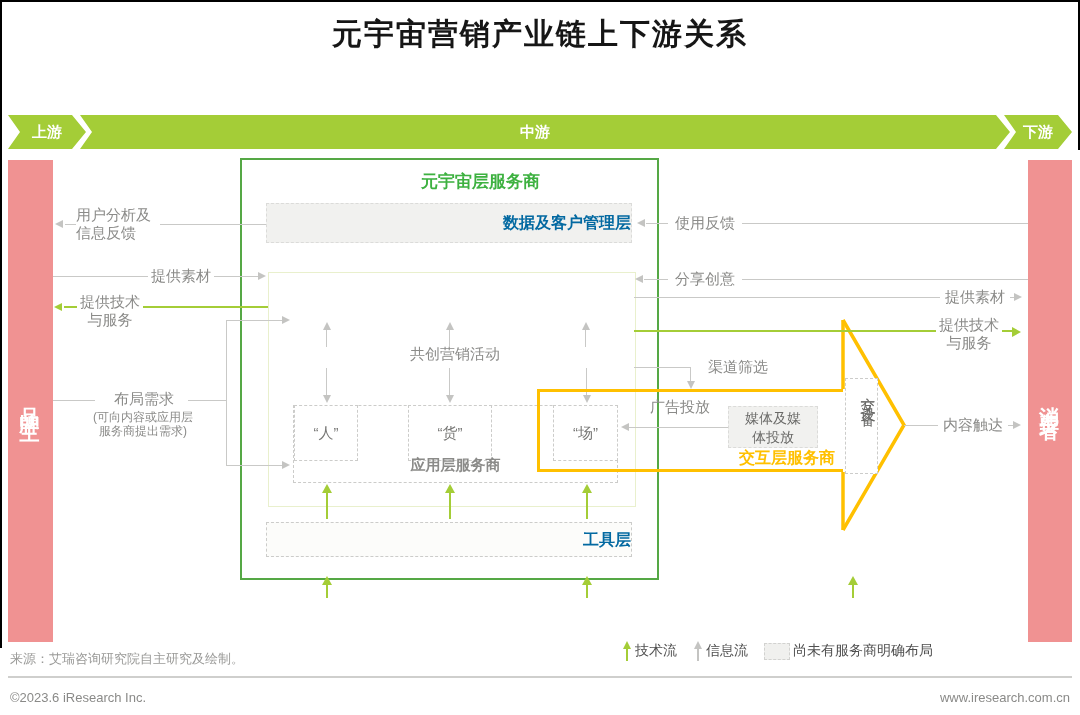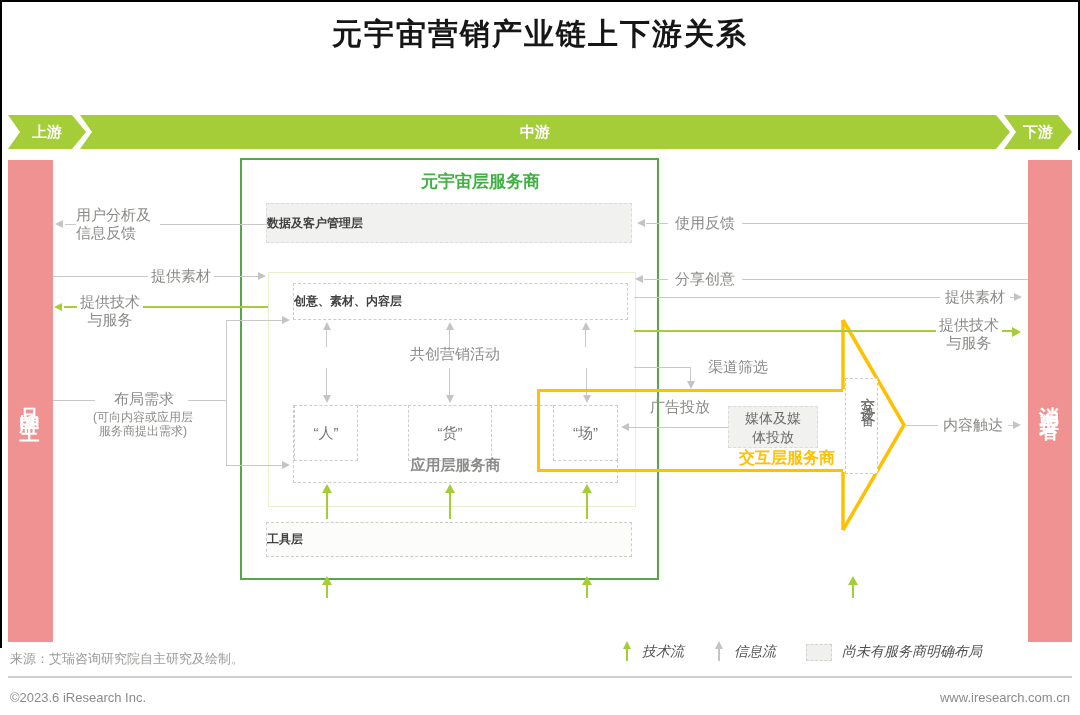--- a/index.html
+++ b/index.html
@@ -17,21 +17,21 @@
     clip-path:polygon(0 0,calc(100% - 14px) 0,100% 50%,calc(100% - 14px) 100%,0 100%,12px 50%);}
   
   .sidebar{position:absolute;top:160px;height:482px;background:#f09292;color:#fff;
     display:flex;align-items:center;justify-content:center;}
   .vtext{writing-mode:vertical-rl;font-size:20px;font-weight:bold;letter-spacing:7px;}
   
   .greenbox{position:absolute;left:240px;top:158px;width:415px;height:418px;border:2px solid #55a845;background:transparent;}
   .lightbox{position:absolute;left:268px;top:272px;width:366px;height:233px;border:1px solid #e9f0cd;}
   .dash{position:absolute;border:1px dashed #ccccca;background:#fff;box-sizing:border-box;}
   .dash.fill{background:#f1f1ef;border-color:#dbdbd9;}
-  .boxtxt{color:#404040;font-weight:bold;font-size:12px;text-align:left;}
+  .boxtxt{color:#0369a1;font-weight:bold;font-size:16px;text-align:right;}
   .cyanbox{position:absolute;left:240px;top:598px;width:663px;height:42px;border:2px solid #29b6ea;
     display:flex;align-items:center;justify-content:center;font-size:18px;font-weight:bold;color:#29b6ea;letter-spacing:2px;}
   .yellowrect{position:absolute;left:537px;top:389px;width:306px;height:83px;box-sizing:border-box;
     border:3px solid #ffc000;border-right:none;}
   
   .hl{position:absolute;height:1px;background:#c9c9c7;}
   .vl{position:absolute;width:1px;background:#c9c9c7;}
   .hl.gn{background:#a4cd37;height:2px;}
   .vl.gn{background:#a4cd37;width:2px;}
   .ah{position:absolute;width:0;height:0;border:solid transparent;}
@@ -40,22 +40,22 @@
   .ah.u{border-width:0 4px 8px 4px;border-bottom-color:#c4c4c2;}
   .ah.d{border-width:8px 4px 0 4px;border-top-color:#c4c4c2;}
   .ah.gn.r{border-left-color:#a4cd37;}
   .ah.gn.l{border-right-color:#a4cd37;}
   .ah.gn.u{border-bottom-color:#a4cd37;border-width:0 5px 9px 5px;}
   
   .lbl{position:absolute;background:#fff;color:#8b8b89;font-size:15px;line-height:1.2;text-align:center;}
   .lbl.small{font-size:12px;}
   .glbl{color:#3db140;font-weight:bold;margin-left:33px;}
   
-  .legend{position:absolute;left:622px;top:641px;display:flex;align-items:flex-end;gap:10px;
-    font-size:14px;color:#505050;font-style:italic;}
+  .legend{position:absolute;left:622px;top:641px;display:flex;align-items:center;gap:3px;
+    font-size:14px;color:#505050;}
   .leg-arrow{position:relative;width:10px;height:20px;}
   .leg-arrow .head{position:absolute;left:1px;top:0;width:0;height:0;border:solid transparent;border-width:0 4px 8px 4px;}
   .leg-arrow .stem{position:absolute;left:4px;top:7px;width:2px;height:13px;}
   .leg-arrow.green .head{border-bottom-color:#a4cd37;} .leg-arrow.green .stem{background:#a4cd37;}
   .leg-arrow.gray .head{border-bottom-color:#c4c4c2;} .leg-arrow.gray .stem{background:#c4c4c2;}
   .swatch{width:24px;height:15px;background:#f0f0ee;border:1px dashed #d2d2d0;}
   .gap{width:10px;}
   .src{position:absolute;left:10px;top:650px;font-size:13px;color:#9a9a98;}
   .divider{position:absolute;left:8px;top:676px;width:1064px;height:2px;background:#cfcfcd;}
   .foot{position:absolute;top:690px;font-size:13px;color:#8a8a88;}
@@ -90,23 +90,20 @@
 
   <div class="greenbox"></div>
   <div class="lbl glbl" style="left:240px;top:172px;width:415px;font-size:17px;background:transparent;">元宇宙层服务商</div>
 
   <div class="dash fill" style="left:266px;top:203px;width:366px;height:40px;">
     <div class="boxtxt" style="line-height:38px;">数据及客户管理层</div>
   </div>
 
   <div class="lightbox"></div>
 
-  <div class="dash" style="left:293px;top:283px;width:335px;height:37px;">
-    <div class="boxtxt" style="line-height:35px;">创意、素材、内容层</div>
-  </div>
 
   <div class="lbl" style="left:385px;top:347px;width:140px;background:transparent;font-family:Liberation Mono, monospace;">共创营销活动</div>
 
   <div class="vl" style="left:326px;top:330px;height:17px;"></div>
   <div class="ah u" style="left:323px;top:322px;"></div>
   <div class="vl" style="left:449px;top:330px;height:17px;"></div>
   <div class="ah u" style="left:446px;top:322px;"></div>
   <div class="vl" style="left:585px;top:330px;height:17px;"></div>
   <div class="ah u" style="left:582px;top:322px;"></div>
 

